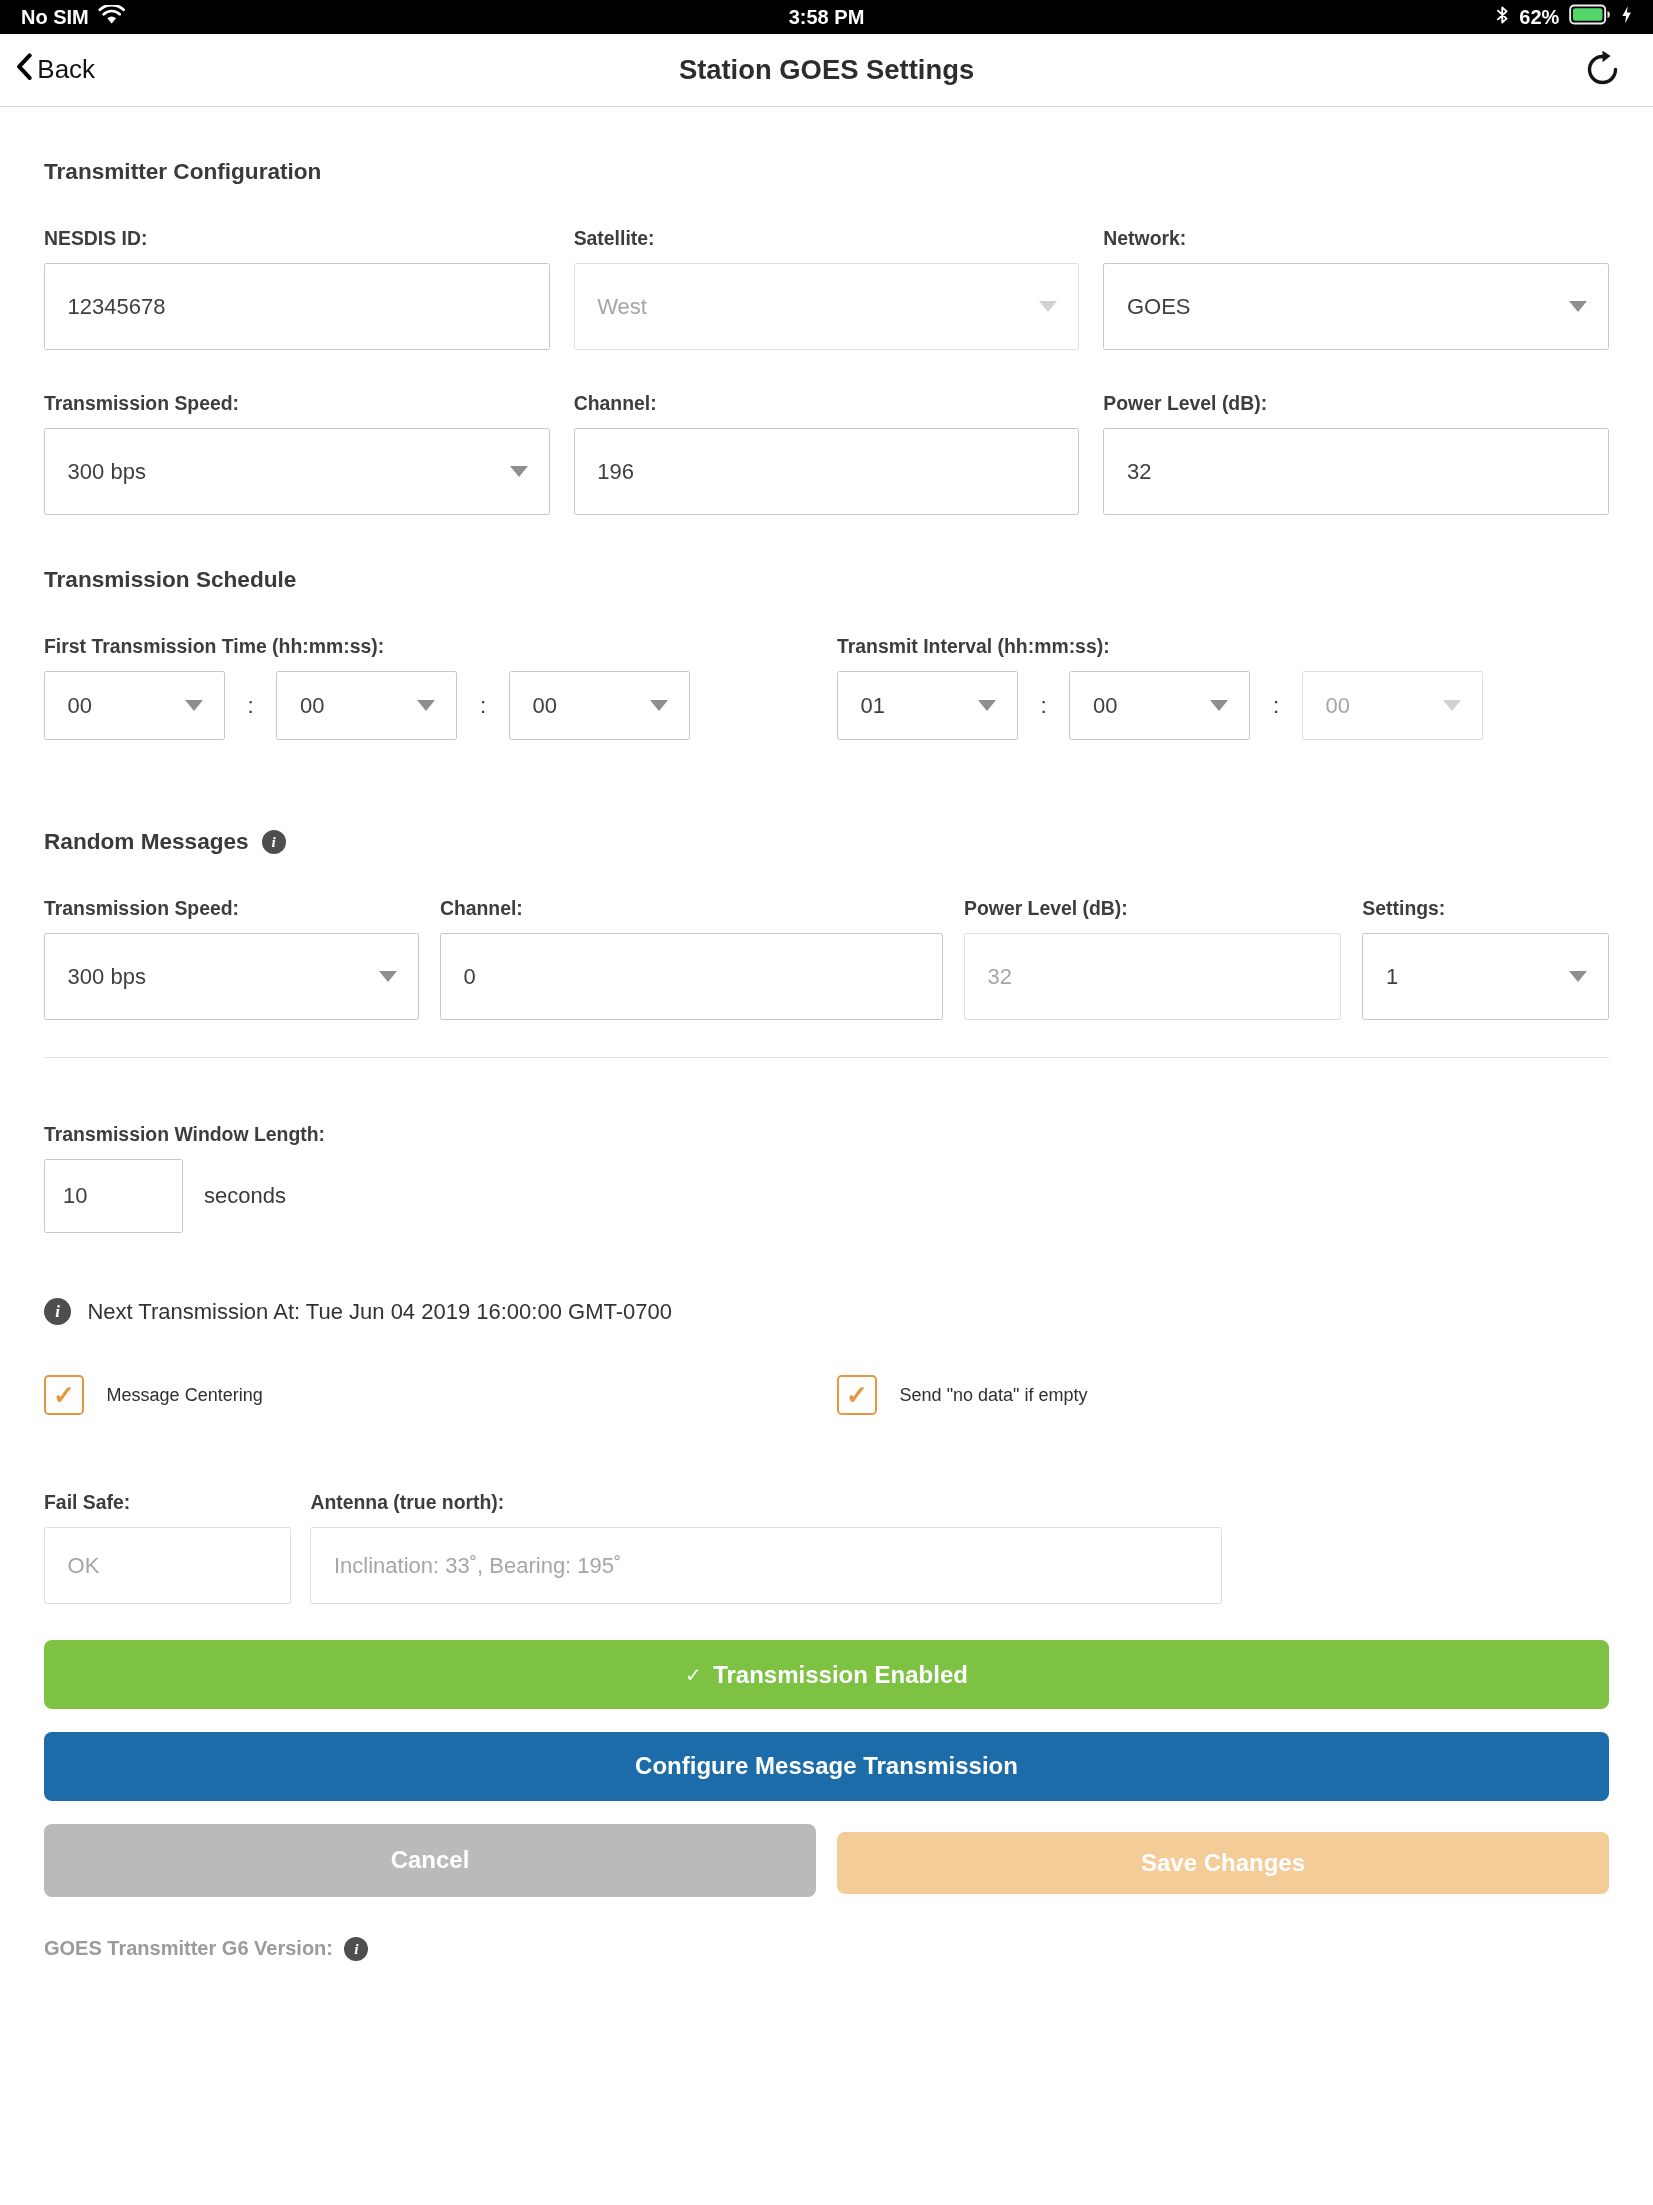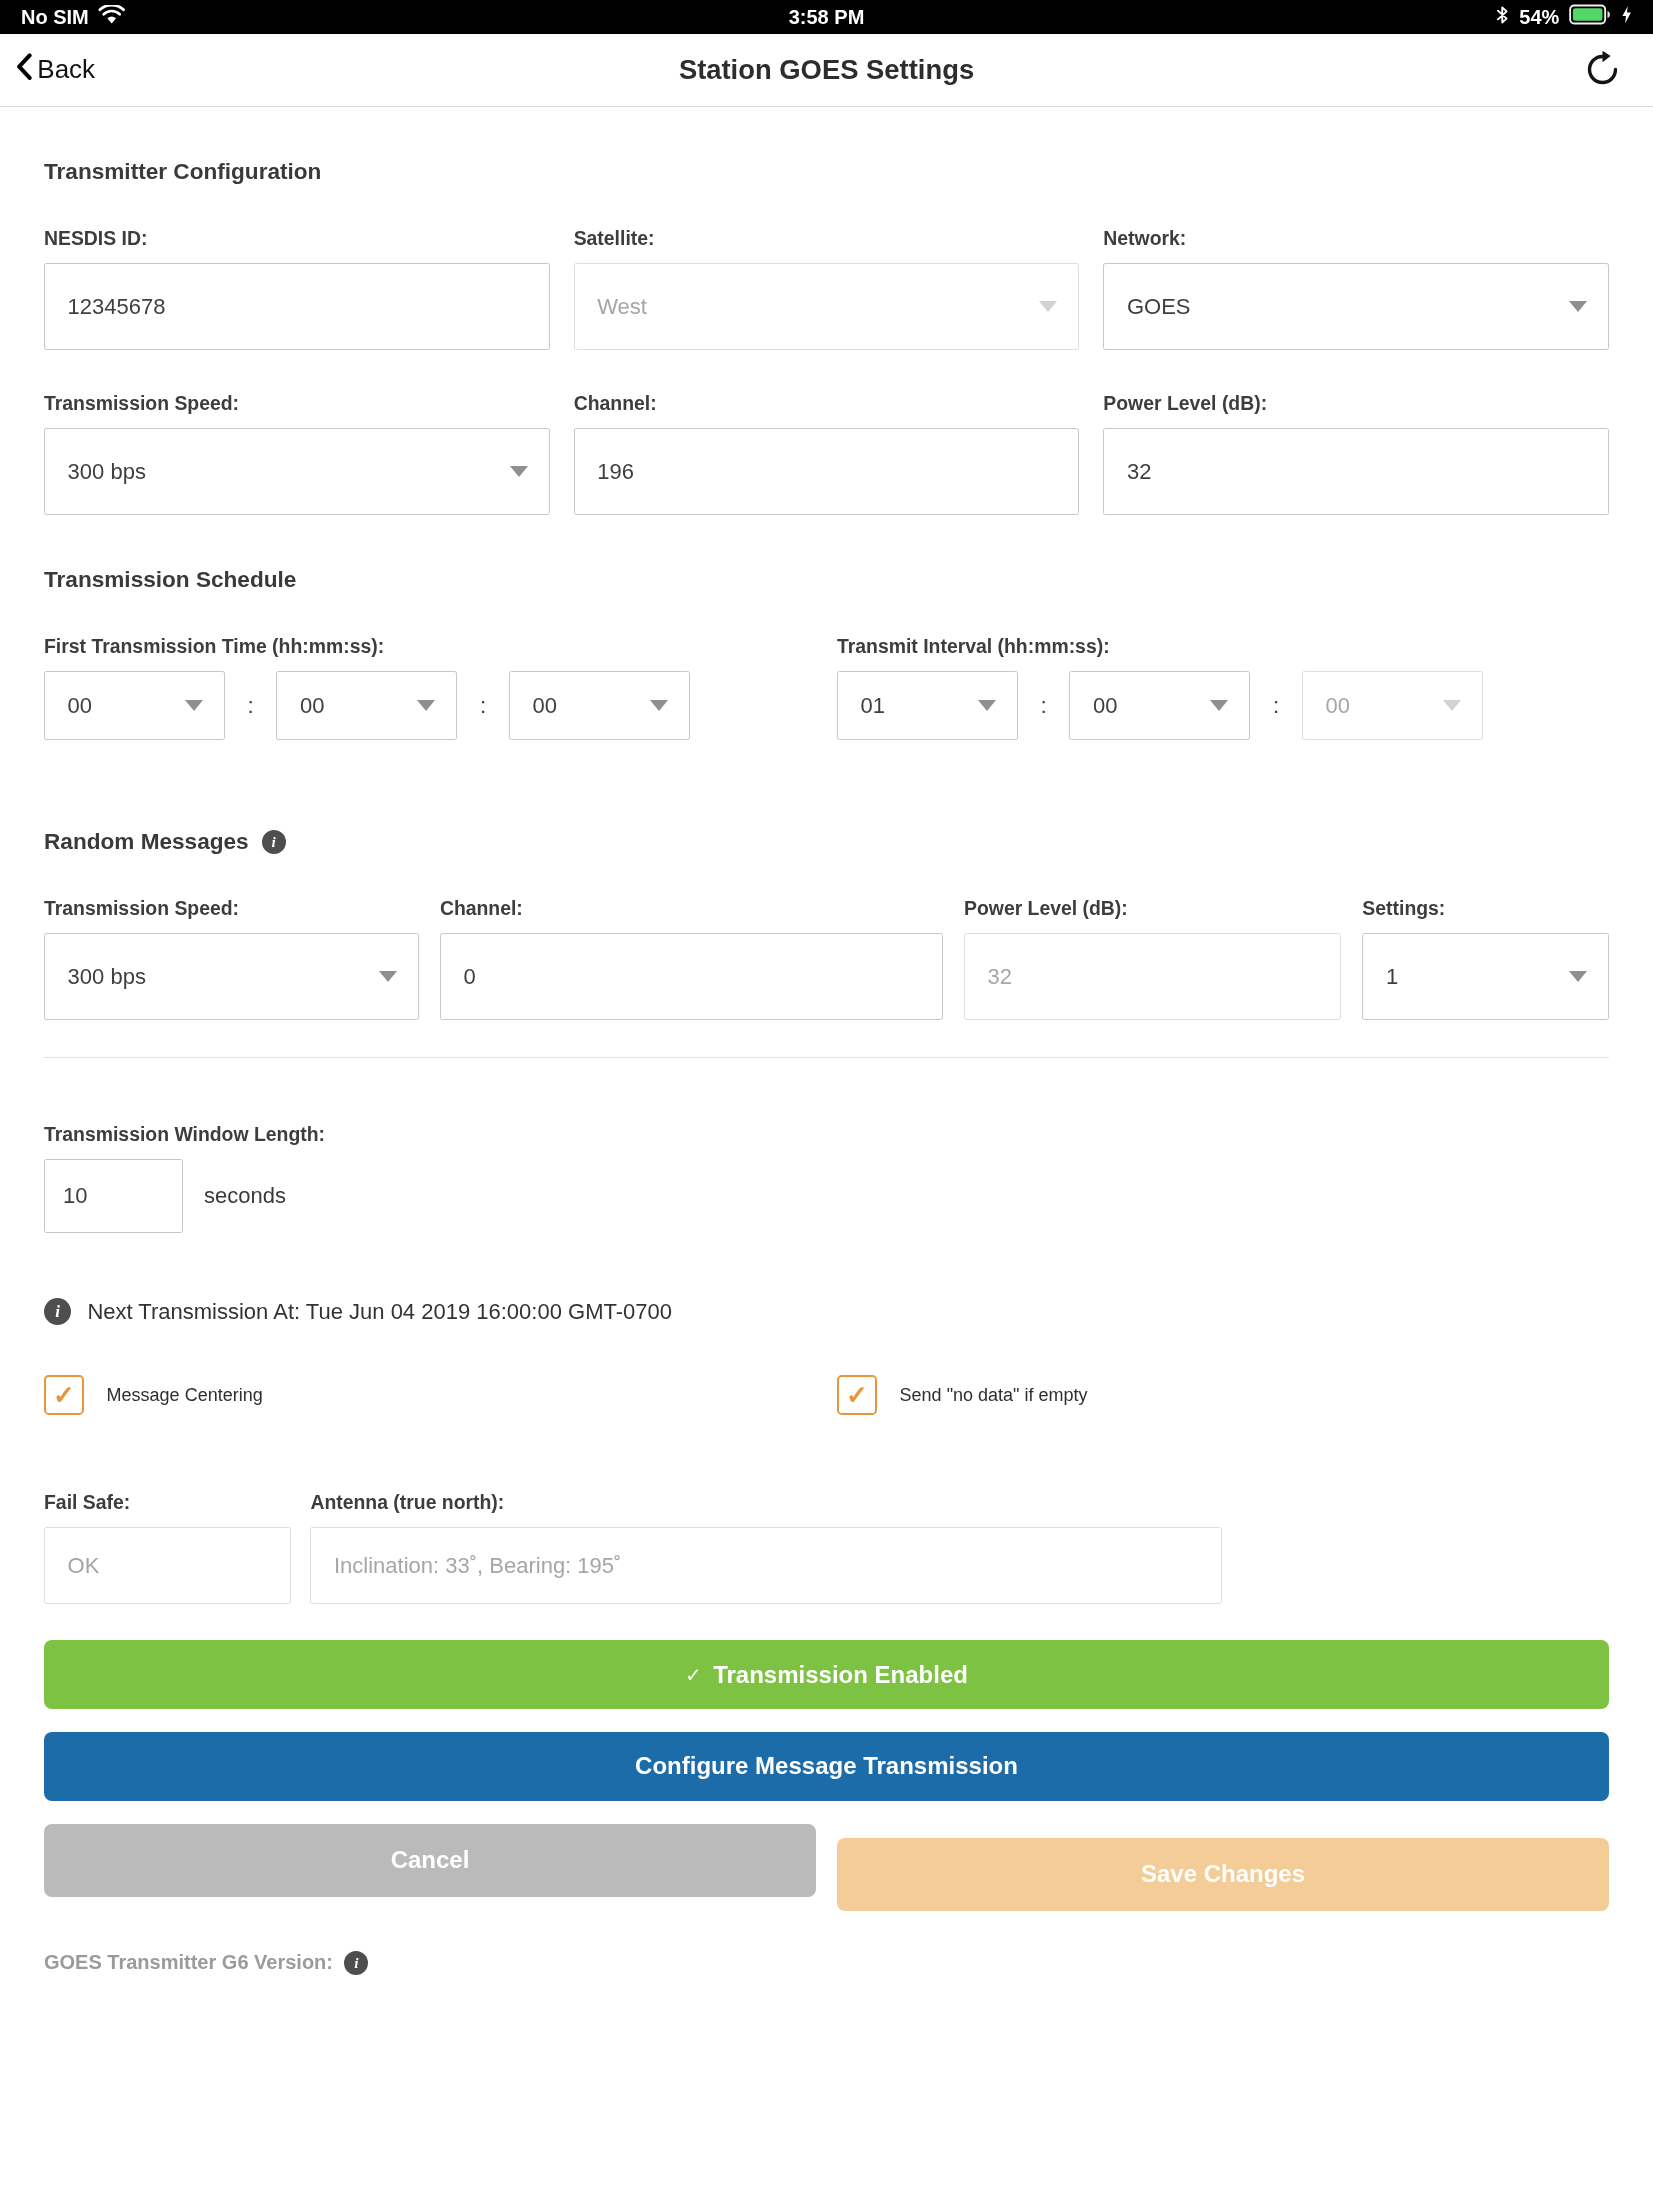--- a/index.html
+++ b/index.html
@@ -66,21 +66,21 @@
   .failsafe-input { width:247px; height:77px; }
   .antenna-input { width:912px; height:77px; }
 
   
   .btn { width:100%; height:69px; border:none; border-radius:8px; display:flex; align-items:center; justify-content:center; font-size:24px; font-weight:600; color:#fff; font-family:"Liberation Sans", sans-serif; cursor:pointer; }
   .btn-green { background:var(--green,#7dc242); margin-top:36px; }
   .btn-green .btn-check { font-size:20px; margin-right:11.3px; opacity:.92; font-weight:400; }
   .btn-blue { background:var(--blue,#1b6ca8); margin-top:22.6px; }
   .btn-pair { display:grid; grid-template-columns:1fr 1fr; column-gap:21px; margin-top:22.6px; }
   .btn-cancel { background:var(--gray,#bababa); height:73px; margin-top:0; }
-  .btn-save { background:var(--tan,#f4cc97); height:73px; margin-top:14px; }
+  .btn-save { background:var(--tan,#f4cc97); height:62px; margin-top:8px; }
 
   
   .footer-line { display:flex; align-items:center; gap:11.3px; margin-top:40px; font-size:20px; font-weight:700; color:#9b9b9b; }
 </style>
 </head>
 <body>
 
 <div class="status-bar">
   <div class="sb-center">3:58 PM</div>
   <div class="sb-left">
@@ -92,21 +92,21 @@
         <path d="M2.2 6 a21.5 21.5 0 0 1 29.6 0" stroke="#fff" stroke-width="3.4" fill="none" stroke-linecap="round"></path>
       </svg>
     </span>
   </div>
   <div class="sb-right">
     <span>
       <svg width="14.5" height="22" viewBox="0 0 20 28">
         <path d="M4 8 L16 19 L10 24.5 V3.5 L16 9 L4 20" stroke="#fff" stroke-width="2.6" fill="none" stroke-linejoin="round" stroke-linecap="round"></path>
       </svg>
     </span>
-    <span>54%</span>
+    <span>62%</span>
     <span>
       <svg width="42" height="21" viewBox="0 0 54 26">
         <rect x="1.5" y="1.5" width="45" height="23" rx="5" stroke="#fff" stroke-width="2.4" fill="none" opacity="0.95"></rect>
         <rect x="5" y="5" width="38" height="16" rx="3" fill="#53d769"></rect>
         <path d="M49.5 8.5 v9 a4.8 4.8 0 0 0 0 -9" fill="#fff" opacity="0.9"></path>
       </svg>
     </span>
     <span>
       <svg width="11.3" height="19.4" viewBox="0 0 16 26">
           <path d="M9.5 1 L2 15 h5 L6 25 L14 10 H8.5 Z" fill="#fff"></path>

